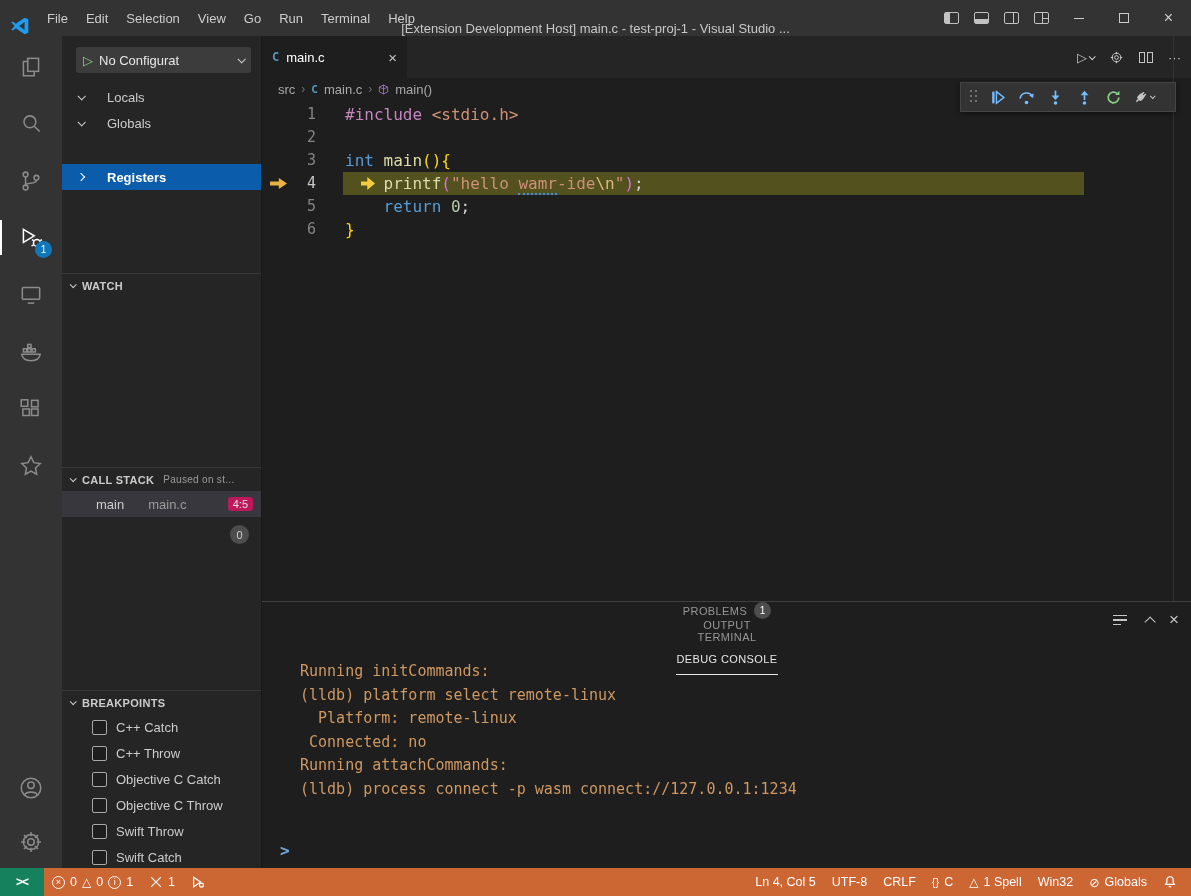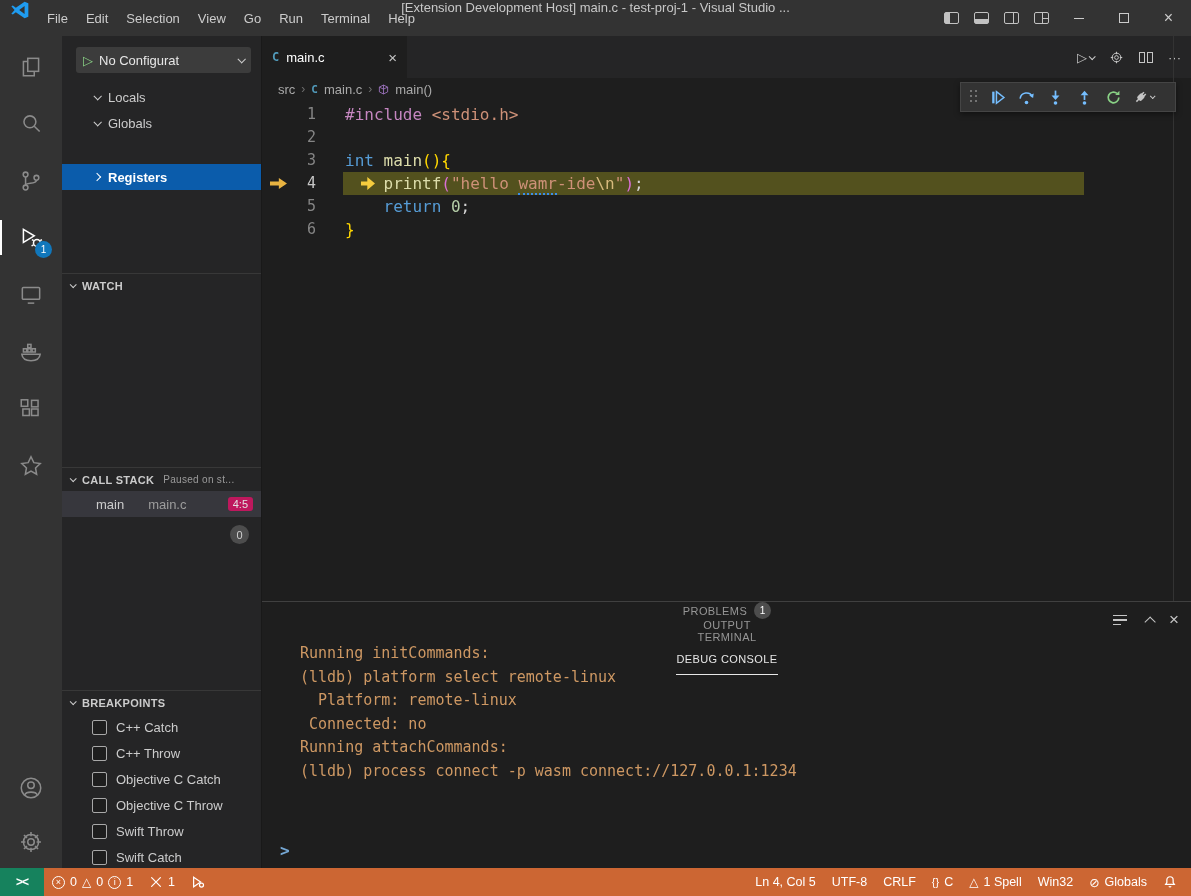--- a/index.html
+++ b/index.html
@@ -1,21 +1,21 @@
 <!DOCTYPE html>
 <html><head>
 <meta charset="utf-8">
 <style>
   * { margin:0; padding:0; box-sizing:border-box; }
   html,body { width:1191px; height:896px; overflow:hidden; background:#1e1e1e;
     font-family:"Liberation Sans","DejaVu Sans",sans-serif; }
 
   
   .titlebar { position:absolute; top:0; left:0; right:0; height:36px; background:#333333;
-    display:flex; align-items:flex-start; color:#cccccc; font-size:13px; z-index:30; }
+    display:flex; align-items:flex-end; color:#cccccc; font-size:13px; z-index:30; }
   .vs-logo { width:20px; height:20px; margin:0 8px 0 10px; }
   .menu-item { padding:0 9px; height:100%; display:flex; align-items:center; cursor:default; }
   .win-title { position:absolute; left:50%; transform:translateX(-50%); white-space:nowrap; color:#c8c8c8; }
   .tb-right { margin-left:auto; display:flex; align-items:center; height:100%; }
   .layout-ic { width:30px; height:100%; display:flex; align-items:center; justify-content:center; }
   .lay-box { width:15px; height:12px; border:1px solid #c2c2c2; border-radius:2px; position:relative; }
   .lay-box .fill-l { position:absolute; left:0; top:0; bottom:0; width:5px; background:#c2c2c2; }
   .lay-box .fill-b { position:absolute; left:0; right:0; bottom:0; height:4px; background:#c2c2c2; }
   .lay-box .line-r { position:absolute; right:4px; top:0; bottom:0; width:1px; background:#c2c2c2; }
   .lay-box .line-v { position:absolute; left:7px; top:0; bottom:0; width:1px; background:#c2c2c2; }
@@ -46,21 +46,21 @@
   .chev.down { transform:rotate(45deg) translateY(-1px); }
   .chev.right { transform:rotate(-45deg); }
   .sec { border-top:1px solid #383838; overflow:hidden; }
   .sec-h { height:23px; display:flex; align-items:center; gap:7px; padding:0 8px; font-size:11px; font-weight:bold;
     letter-spacing:.3px; color:#cccccc; }
   .sec-h .chev { width:5px; height:5px; }
   .sec-vars { height:189px; border-top:none; }
   .sec-watch { height:194px; }
   .sec-stack { height:223px; }
   .sec-bp { flex:1; }
-  .tree-row { height:26px; display:flex; align-items:center; gap:8px; padding-left:32px; font-size:13px; }
+  .tree-row { height:26px; display:flex; align-items:center; gap:23px; padding-left:16px; font-size:13px; }
   .tree-row.selected { background:#0b5cab; color:#ffffff; font-weight:600;margin-top:28px; }
   .collapse-ic { margin-left:auto; width:13px; height:12px; position:relative; }
   .collapse-ic::before { content:""; position:absolute; left:0; bottom:0; width:9px; height:8px; border:1.2px solid #c5c5c5; }
   .collapse-ic::after { content:""; position:absolute; right:0; top:0; width:9px; height:8px; border:1.2px solid #c5c5c5; background:#252526; }
   .stack-status { font-weight:normal; font-size:10px; color:#9b9b9b; margin-left:2px; white-space:nowrap; overflow:hidden; }
   .frame-row { height:26px; background:#37373d; display:flex; align-items:center; padding:0 8px 0 34px; font-size:13px; }
   .frame-file { color:#9d9d9d; margin-left:24px; }
   .frame-pos { margin-left:auto; background:#be185d; color:#e2e2e2; font-size:11px; border-radius:3px; padding:1px 5px; }
   .stack-badge { width:19px; height:19px; border-radius:50%; background:#4d4d4d; color:#d0d0d0; font-size:11px;
     display:flex; align-items:center; justify-content:center; margin:8px 12px 0 auto; }
@@ -119,21 +119,21 @@
   .panel-filter::placeholder { color:#818181; }
   .panel-icons { position:absolute; right:12px; top:0; height:36px; display:flex; align-items:center; gap:17px; color:#c5c5c5; }
   .filter-lines { width:14px; height:11px; position:relative; }
   .filter-lines i { position:absolute; left:0; height:1.6px; background:#c5c5c5; }
   .filter-lines i:nth-child(1){ top:0; width:14px; } .filter-lines i:nth-child(2){ top:4.5px; width:14px; }
   .filter-lines i:nth-child(3){ top:9px; width:8px; }
   .chev-up { width:8px; height:8px; border-top:1.6px solid #c5c5c5; border-right:1.6px solid #c5c5c5;
     transform:rotate(-45deg) translateY(3px); }
   .px-close { font-size:17px; }
   .console { padding:4px 0 0 38px; font-family:"DejaVu Sans Mono",monospace; font-size:15px; line-height:23.5px;
-    color:#ce9863; }
+    color:#ce9863;margin-top:18px; }
   .console div { white-space:pre; }
   .con-prompt { position:absolute; left:18px; bottom:8px; color:#75a7d4; font-family:"DejaVu Sans Mono",monospace;
     font-size:16px; font-weight:bold; }
 
   
   .statusbar { position:absolute; left:0; right:0; bottom:0; height:28px; background:#cc6633; color:#ffffff;
     display:flex; align-items:center; font-size:12.5px; z-index:40; }
   .sb-remote { width:44px; height:28px; background:#16825d; display:flex; align-items:center; justify-content:center;
     font-weight:bold; font-size:12px; letter-spacing:-1px; }
   .sb-item { display:flex; align-items:center; gap:5px; padding:0 8px; height:100%; }

